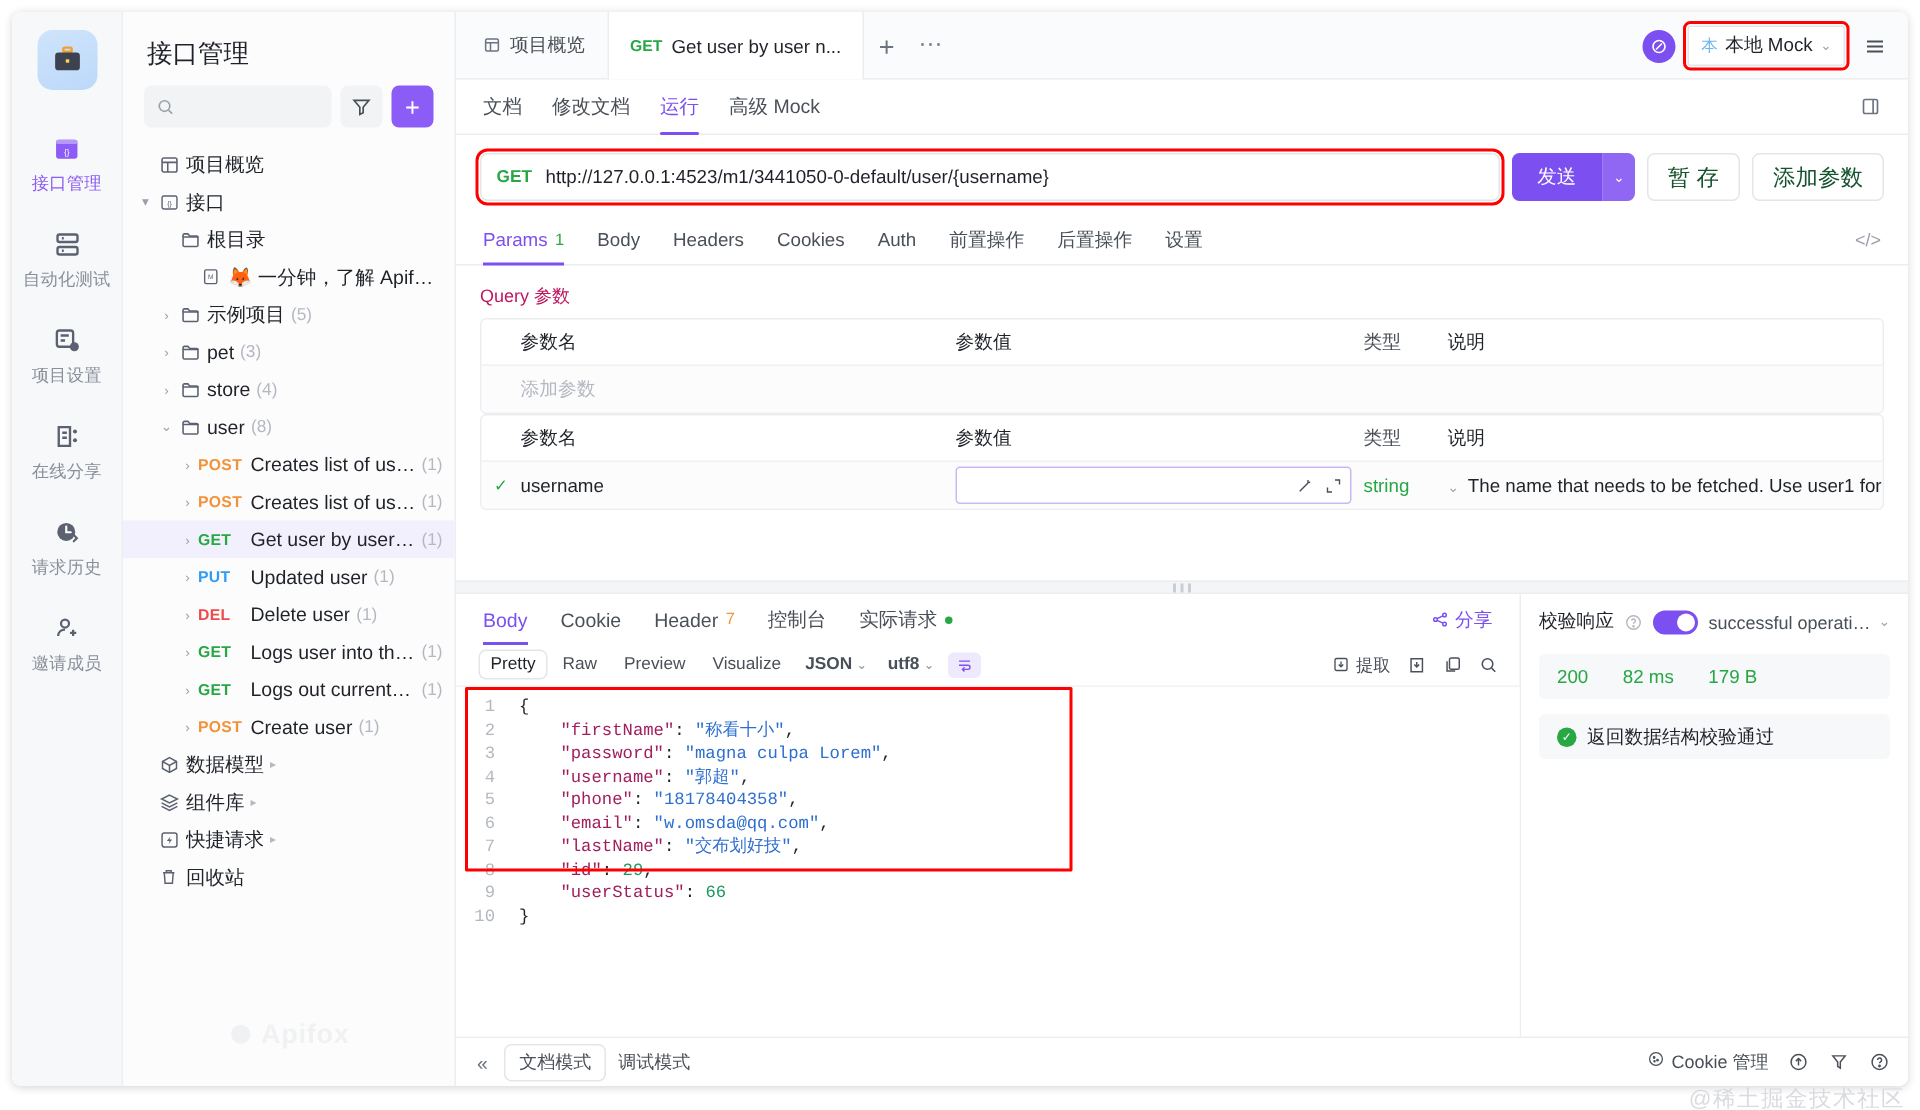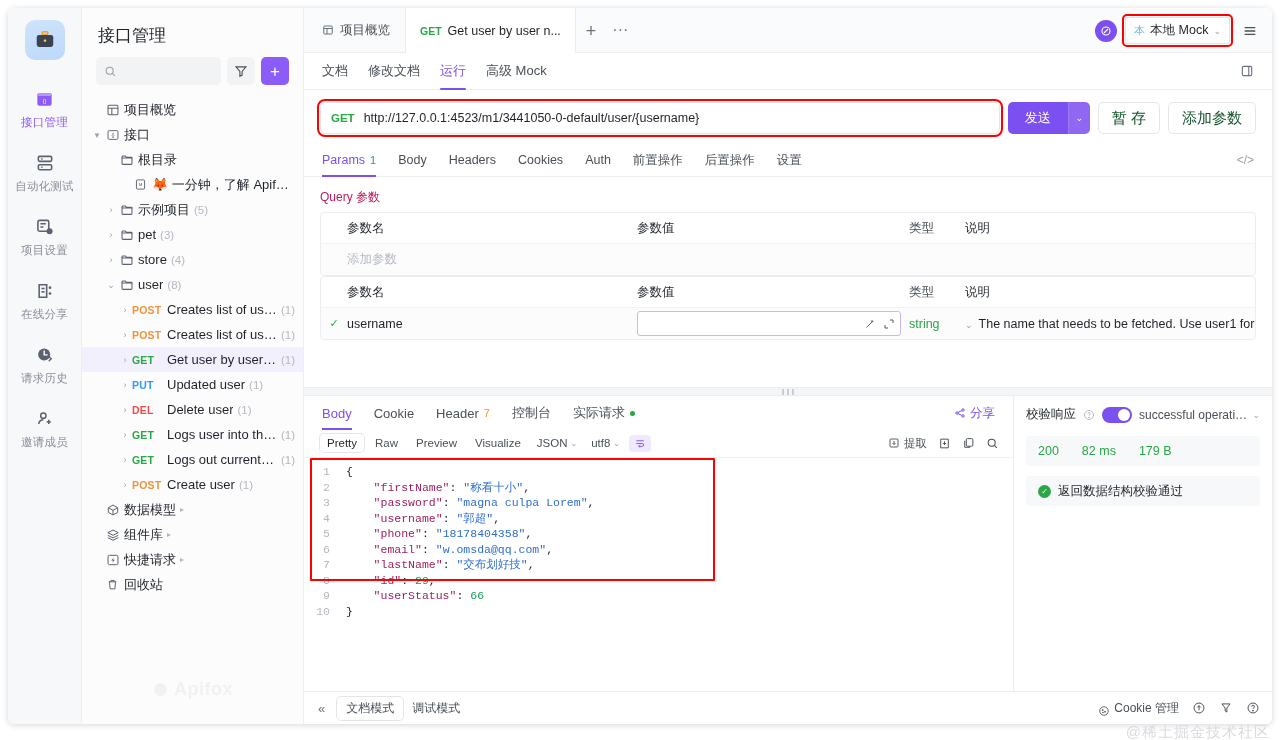--- a/index.html
+++ b/index.html
@@ -210,21 +210,21 @@
   .rtab.active::after { content:''; position:absolute; left:0; right:0; bottom:0; height:2px; background:#7c4ff0;}
   .rtab .num { color:#f29339; font-size:11px;}
   .dot-o { width:5px;height:5px;border-radius:50%;background:#28a745;display:inline-block;}
   .share { margin-left:auto; color:#7c4ff0; font-size:12.5px; display:flex; align-items:center; gap:4px; cursor:pointer;}
   .rtoolbar {
     display:flex; align-items:center; gap: 4px; padding: 4px 14px 5px 16px;
     font-size: 11.5px; color:#4a5058; border-bottom:1px solid #f1f2f4;
   }
   .seg { padding: 3px 7px; border-radius: 4px; cursor:pointer; }
   .seg.on { background:#fff; box-shadow: 0 0 0 1px #e3e5e8; color:#1f2329;}
-  .sel-sm { display:flex; align-items:center; gap:3px; padding:3px 5px; cursor:pointer;}
+  .sel-sm { display:flex; align-items:center; gap:3px; padding:3px 5px; cursor:pointer;font-weight:bold;}
   .wrap-btn { background:#efe9fd; border-radius:4px; padding:3px 5px; color:#7c4ff0; cursor:pointer;}
   .rtoolbar-right { margin-left:auto; display:flex; align-items:center; gap: 11px; color:#4a5058; cursor:pointer;}
   .code-wrap { flex:1; position:relative; overflow:hidden; background:#fff; }
   .code {
     display:flex; font-family:"Liberation Mono","DejaVu Sans Mono",monospace; font-size:11.5px; line-height: 15.5px;
   }
   .gutter { width: 32px; flex:0 0 32px; text-align:right; padding: 6px 6px 0 0; color:#b4b8c0; user-select:none; }
   .codetext { padding: 6px 0 0 10px; white-space: pre; color:#1f2329; }
   .k { color: #a11f5e; }
   .s { color: #2f6fd0; }
@@ -251,21 +251,21 @@
 
   
   .footer {
     height: 33px; border-top: 1px solid #ebedf0; display:flex; align-items:center;
     padding: 0 12px 0 14px; font-size: 12px; color:#4a5058; background:#fff;
   }
   .collapse { color:#6b7280; font-size: 13px; margin-right: 12px; cursor:pointer;}
   .mode { padding: 3px 9px; border-radius:4px; cursor:pointer; }
   .mode.on { background:#fff; box-shadow: 0 0 0 1px #e3e5e8; }
   .footer-right { margin-left:auto; display:flex; align-items:center; gap: 13px; color:#4a5058;}
-  .fr-item { display:flex; align-items:flex-end; gap:4px; cursor:pointer;}
+  .fr-item { display:flex; align-items:flex-start; gap:4px; cursor:pointer;}
   .watermark-br {
     position:absolute; right: 10px; bottom: -2px;
     font-size: 15px; color: #d9dbe0; letter-spacing: 1px; pointer-events:none;
   }
   svg { display:block; }
 </style>
 </head>
 <body>
 
 <div class="app">

